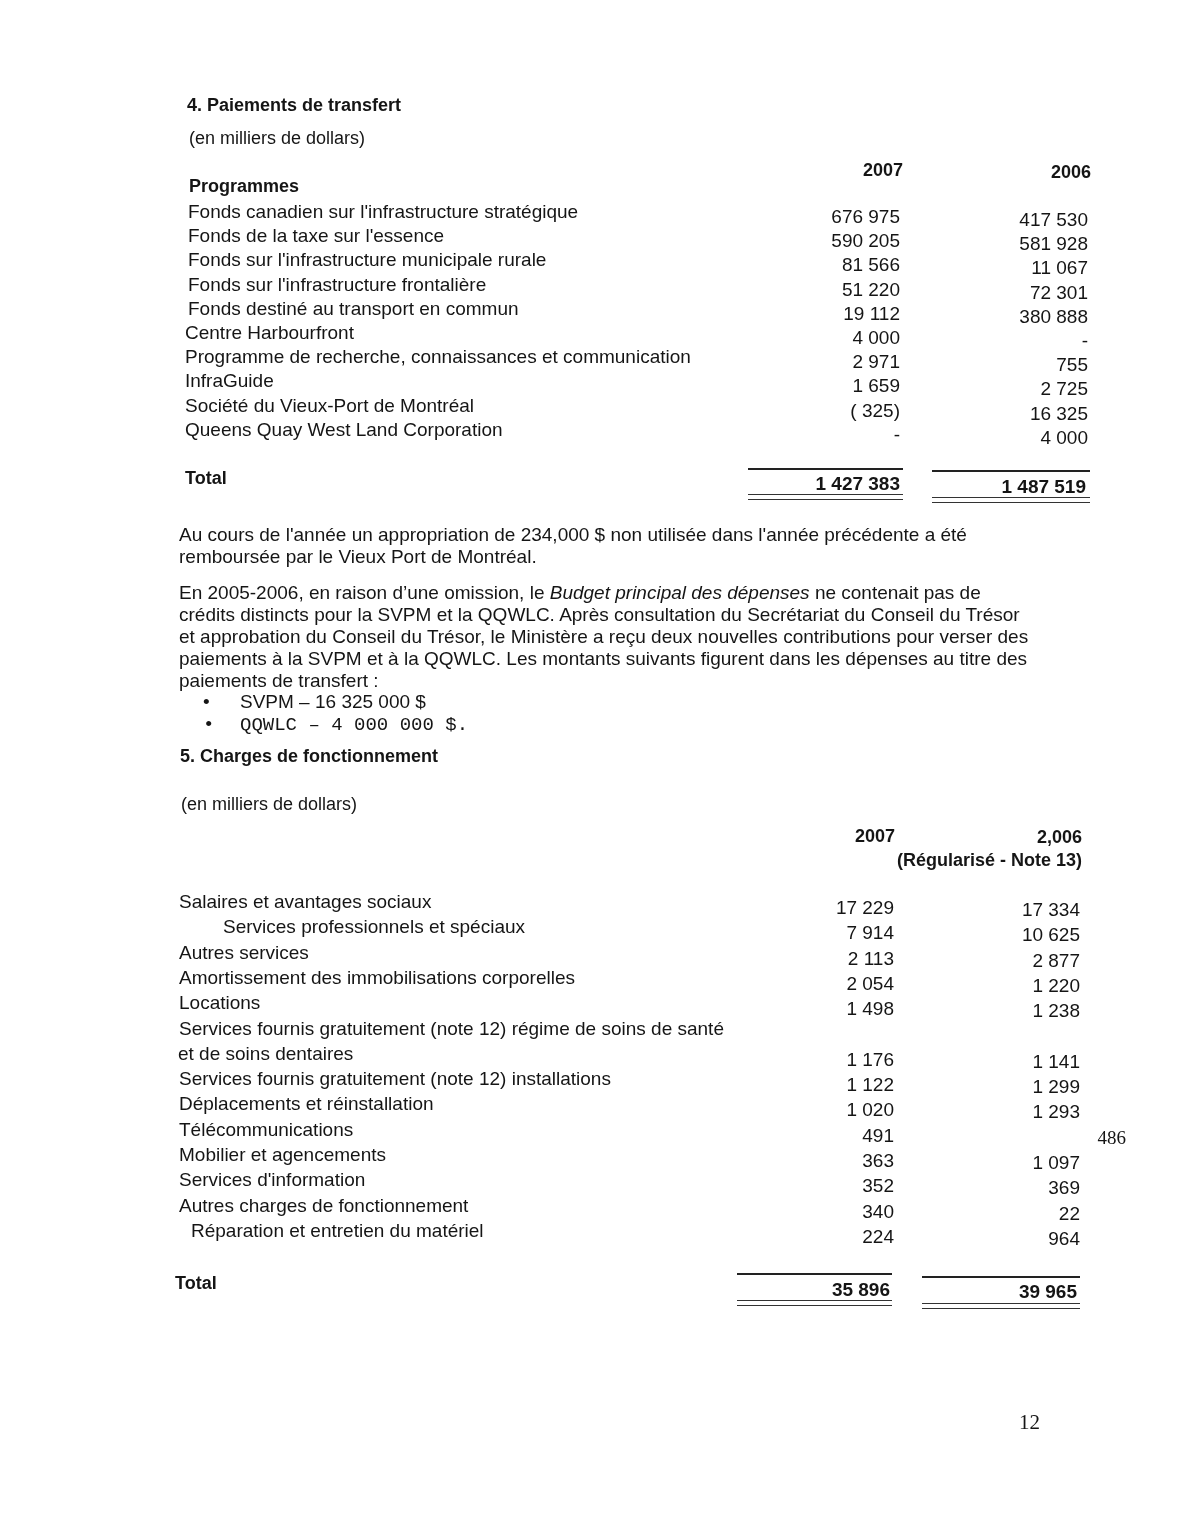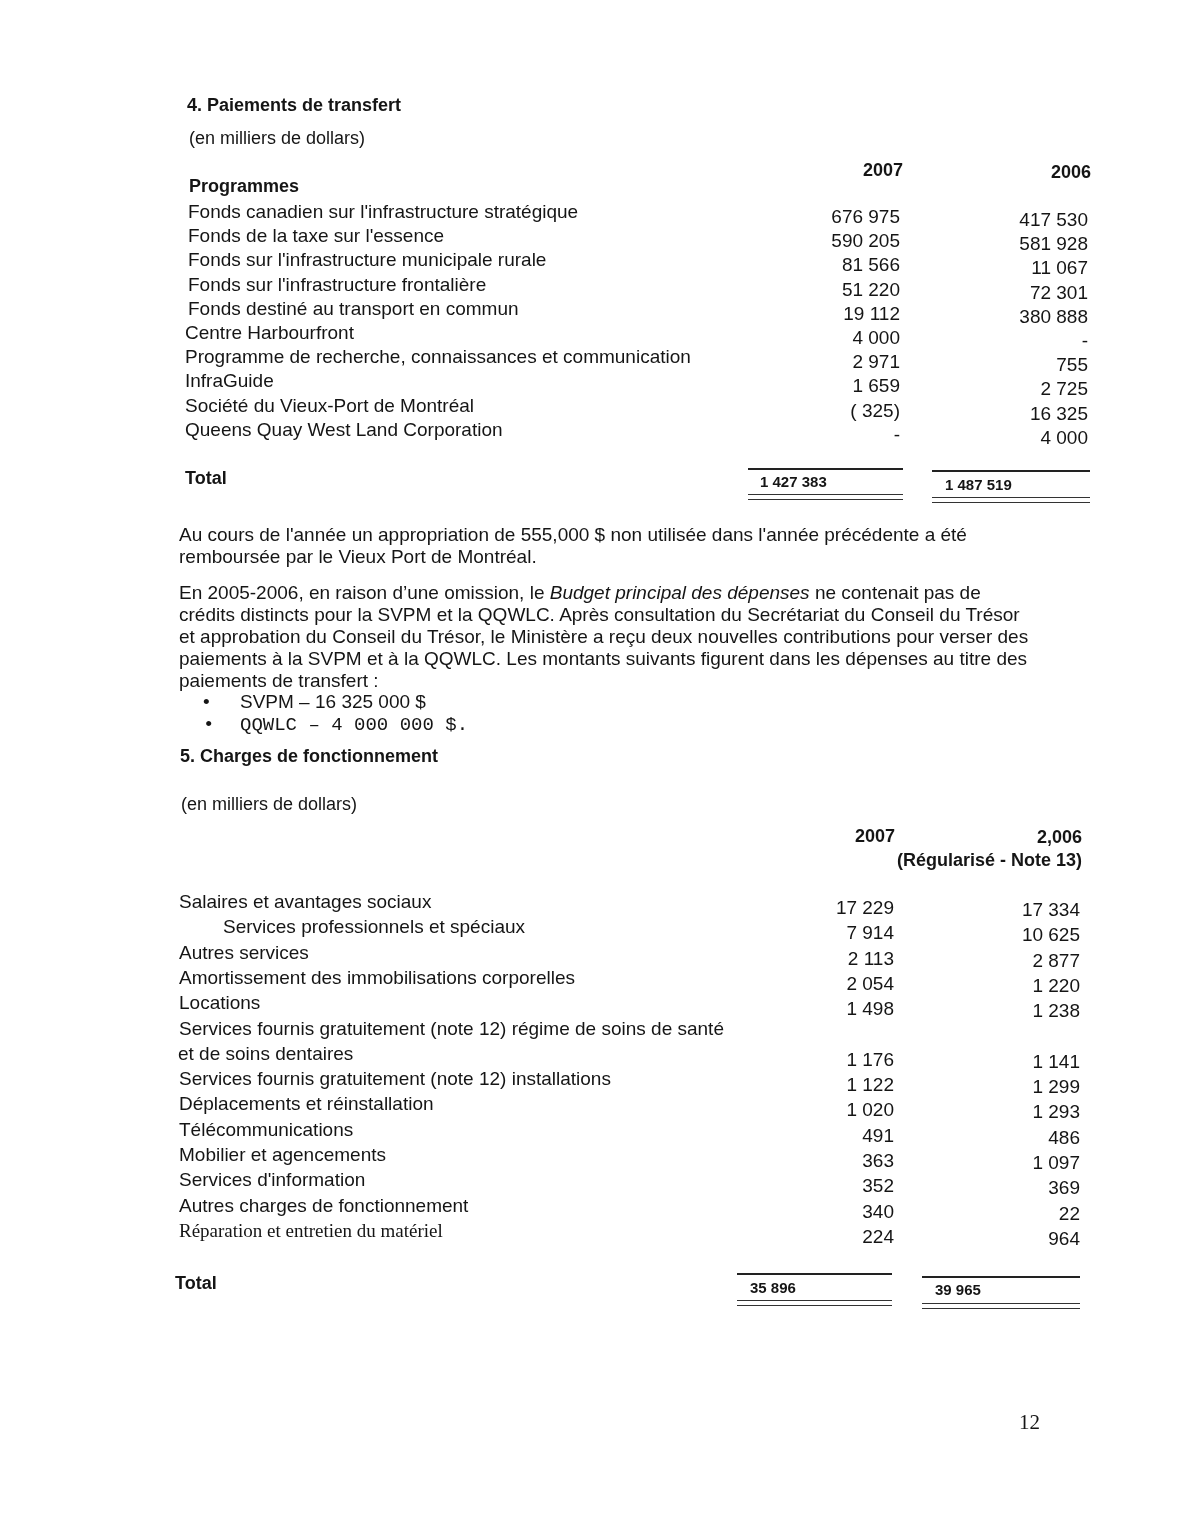--- a/index.html
+++ b/index.html
@@ -5,21 +5,21 @@
   html, body { margin: 0; padding: 0; background: #ffffff; }
   body {
     width: 1200px; height: 1516px; position: relative; overflow: hidden;
     font-family: "Liberation Sans", sans-serif; color: #151515;
   }
   .abs { position: absolute; white-space: nowrap; }
   .h { font-weight: bold; font-size: 18px; }
   .sub { font-size: 18px; }
   .lbl { font-size: 19px; }
   .num { font-size: 19px; text-align: right; }
-  .tot { font-weight: bold; font-size: 15px; text-align: left; }
+  .tot { font-weight: bold; font-size: 19px; text-align: right; }
   .para { font-size: 19px; line-height: 22px; white-space: normal; }
   .rule { position: absolute; height: 0; border-top: 2px solid #222; }
   .rule-thin { position: absolute; height: 0; border-top: 1.5px solid #333; }
   .pagenum { font-family: "Liberation Serif", serif; font-size: 21px; margin-left: 39px; }
   .bullet-row { position: absolute; font-size: 19px; white-space: nowrap; }
   .bullet-dot { display: inline-block; width: 60px; padding-left: 23px; box-sizing: border-box; }
 </style>
 </head>
 <body>
 
@@ -87,21 +87,21 @@
 <div class="rule" style="left:748px; top:468px; width:155px;"></div>
 <div class="rule" style="left:932px; top:470px; width:158px;"></div>
 <div class="abs h" style="left:185px; top:468px;">Total</div>
 <div class="abs tot" style="left:760px; top:473px; width:140px;">1 427 383</div>
 <div class="abs tot" style="left:945px; top:476px; width:141px;">1 487 519</div>
 <div class="rule-thin" style="left:748px; top:494px; width:155px;"></div>
 <div class="rule-thin" style="left:748px; top:499px; width:155px;"></div>
 <div class="rule-thin" style="left:932px; top:497px; width:158px;"></div>
 <div class="rule-thin" style="left:932px; top:502px; width:158px;"></div>
 
-<div class="abs para" style="left:179px; top:524px; width:830px;">Au cours de l'année un appropriation de 555,000 $ non utilisée dans l'année précédente a été remboursée par le Vieux Port de Montréal.</div>
+<div class="abs para" style="left:179px; top:524px; width:830px;">Au cours de l'année un appropriation de 234,000 $ non utilisée dans l'année précédente a été remboursée par le Vieux Port de Montréal.</div>
 
 <div class="abs para" style="left:179px; top:582px; width:850px;"><span>En 2005-2006, en raison d’une omission, le </span><i>Budget principal des dépenses</i><span> ne contenait pas de crédits distincts pour la SVPM et la QQWLC. Après consultation du Secrétariat du Conseil du Trésor et approbation du Conseil du Trésor, le Ministère a reçu deux nouvelles contributions pour verser des paiements à la SVPM et à la QQWLC. Les montants suivants figurent dans les dépenses au titre des paiements de transfert :</span></div>
 
 <div class="bullet-row" style="left:180px; top:691px;">
   <span class="bullet-dot">•</span><span>SVPM – 16 325 000 $</span>
 </div>
 <div class="bullet-row" style="left:180px; top:714px;font-family:Liberation Mono, monospace;">
   <span class="bullet-dot">•</span><span>QQWLC – 4 000 000 $.</span>
 </div>
 
@@ -150,39 +150,39 @@
       <div class="abs num" style="left:935px; top:1076.0999999999997px; width:145px;">1 299</div>
     </div>
     <div>
       <div class="abs lbl" style="left:179px; top:1093.3999999999996px;">Déplacements et réinstallation</div>
       <div class="abs num" style="left:750px; top:1099.3999999999996px; width:144px;">1 020</div>
       <div class="abs num" style="left:935px; top:1101.3999999999996px; width:145px;">1 293</div>
     </div>
     <div>
       <div class="abs lbl" style="left:179px; top:1118.6999999999996px;">Télécommunications</div>
       <div class="abs num" style="left:750px; top:1124.6999999999996px; width:144px;">491</div>
-      <div class="abs num" style="left:935px; top:1126.6999999999996px; width:145px;">486</div>
+      <div class="abs num" style="left:981px; top:1126.6999999999996px; width:145px;font-family:Liberation Serif, serif;">486</div>
     </div>
     <div>
       <div class="abs lbl" style="left:179px; top:1143.9999999999995px;">Mobilier et agencements</div>
       <div class="abs num" style="left:750px; top:1149.9999999999995px; width:144px;">363</div>
       <div class="abs num" style="left:935px; top:1151.9999999999995px; width:145px;">1 097</div>
     </div>
     <div>
       <div class="abs lbl" style="left:179px; top:1169.2999999999995px;">Services d'information</div>
       <div class="abs num" style="left:750px; top:1175.2999999999995px; width:144px;">352</div>
       <div class="abs num" style="left:935px; top:1177.2999999999995px; width:145px;">369</div>
     </div>
     <div>
       <div class="abs lbl" style="left:179px; top:1194.5999999999995px;">Autres charges de fonctionnement</div>
       <div class="abs num" style="left:750px; top:1200.5999999999995px; width:144px;">340</div>
       <div class="abs num" style="left:935px; top:1202.5999999999995px; width:145px;">22</div>
     </div>
     <div>
-      <div class="abs lbl" style="left:179px; top:1219.8999999999994px;font-family:Liberation Serif, serif;">Réparation et entretien du matériel</div>
+      <div class="abs lbl" style="left:191px; top:1219.8999999999994px;">Réparation et entretien du matériel</div>
       <div class="abs num" style="left:750px; top:1225.8999999999994px; width:144px;">224</div>
       <div class="abs num" style="left:935px; top:1227.8999999999994px; width:145px;">964</div>
     </div>
   </div>
 
 <div class="rule" style="left:737px; top:1273px; width:155px;"></div>
 <div class="rule" style="left:922px; top:1276px; width:158px;"></div>
 <div class="abs h" style="left:175px; top:1273px;">Total</div>
 <div class="abs tot" style="left:750px; top:1279px; width:140px;">35 896</div>
 <div class="abs tot" style="left:935px; top:1281px; width:142px;">39 965</div>

